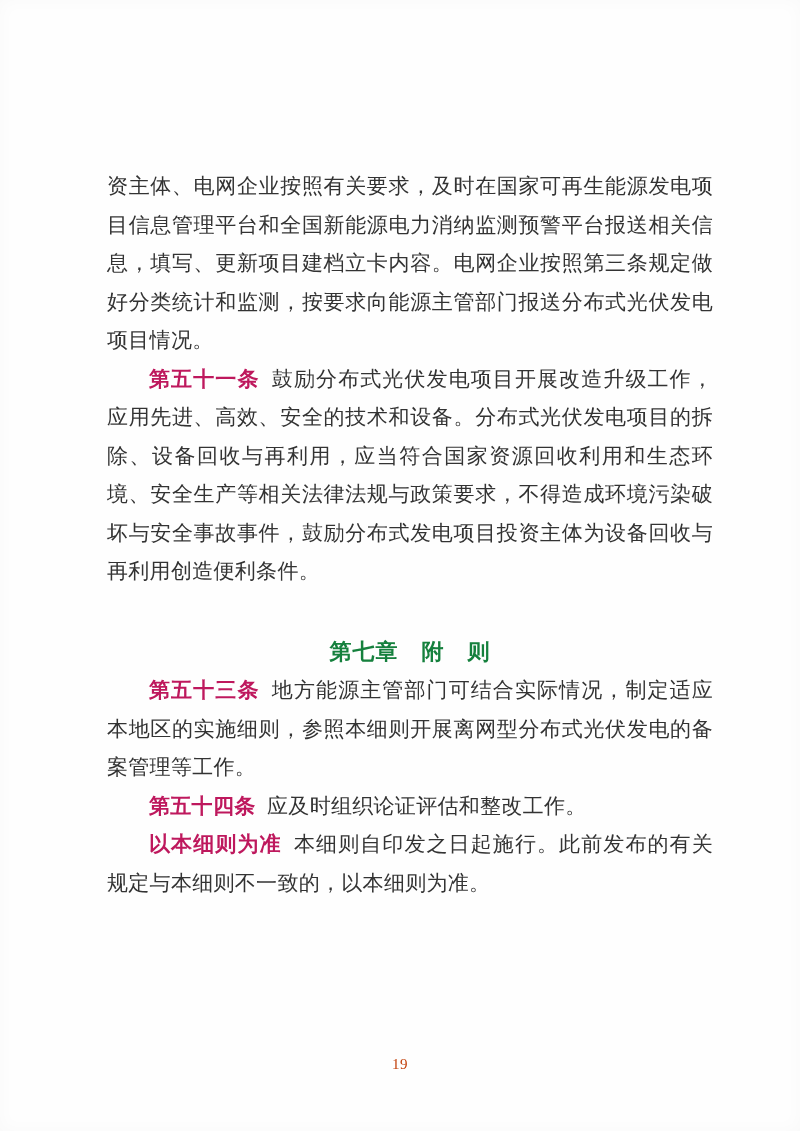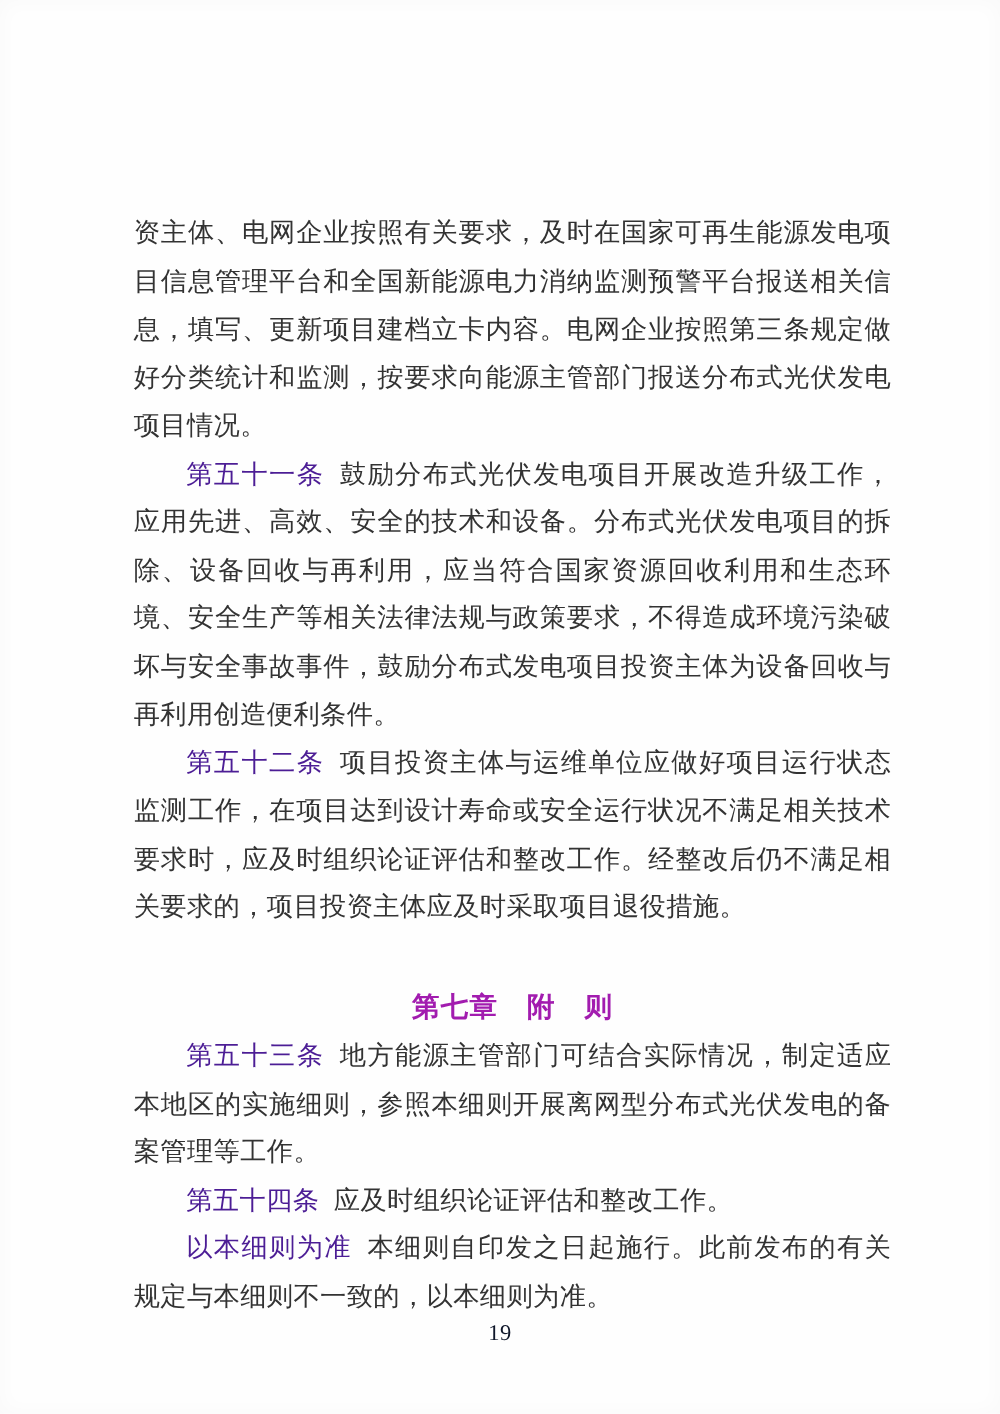--- a/index.html
+++ b/index.html
@@ -40,61 +40,60 @@
     margin-top: 20px;
   }
   .content p {
     margin: 0;
     padding: 0;
   }
   p.para-indent {
     text-indent: 42px;
   }
   .article-label {
-    font-weight: 400;
-    color: #4c1d95;
+    font-weight: 700;
+    color: #be185d;
   }
   .label-gap {
     display: inline-block;
     width: 0.55em;
   }
   h2.chapter-heading {
     margin: 42px 0 0 0;
     padding: 0;
     font-size: 22px;
     line-height: 38.5px;
     font-weight: 700;
-    color: #a21caf;
+    color: #15803d;
     text-align: center;
     text-indent: 0;
     letter-spacing: 1px;
   }
   .page-number {
     position: absolute;
     top: 1056px;
     left: 0;
     width: 100%;
     text-align: center;
-    font-size: 18px;
-    color: #0f172a;
+    font-size: 15px;
+    color: #c2410c;
     letter-spacing: 0.5px;
   }
 </style>
 </head>
 <body>
 
 <div class="page">
 
   <div class="content">
 
     <p class="para-continuation"><span>资主体、电网企业按照有关要求，及时在国家可再生能源发电项目信息管理平台和全国新能源电力消纳监测预警平台报送相关信息，填写、更新项目建档立卡内容。电网企业按照第三条规定做好分类统计和监测，按要求向能源主管部门报送分布式光伏发电项目情况。</span></p>
 
     <p class="para-indent"><span class="article-label">第五十一条</span><span class="label-gap"></span><span>鼓励分布式光伏发电项目开展改造升级工作，应用先进、高效、安全的技术和设备。分布式光伏发电项目的拆除、设备回收与再利用，应当符合国家资源回收利用和生态环境、安全生产等相关法律法规与政策要求，不得造成环境污染破坏与安全事故事件，鼓励分布式发电项目投资主体为设备回收与再利用创造便利条件。</span></p>
 
-    <p class="para-indent"><span class="article-label">第五十二条</span><span class="label-gap"></span><span>项目投资主体与运维单位应做好项目运行状态监测工作，在项目达到设计寿命或安全运行状况不满足相关技术要求时，应及时组织论证评估和整改工作。经整改后仍不满足相关要求的，项目投资主体应及时采取项目退役措施。</span></p>
 
     <h2 class="chapter-heading">第七章　附　则</h2>
 
     <p class="para-indent"><span class="article-label">第五十三条</span><span class="label-gap"></span><span>地方能源主管部门可结合实际情况，制定适应本地区的实施细则，参照本细则开展离网型分布式光伏发电的备案管理等工作。</span></p>
 
     <p class="para-indent"><span class="article-label">第五十四条</span><span class="label-gap"></span><span>应及时组织论证评估和整改工作。</span></p>
 
     <p class="para-indent"><span class="article-label">以本细则为准</span><span class="label-gap"></span><span>本细则自印发之日起施行。此前发布的有关规定与本细则不一致的，以本细则为准。</span></p>
 
   </div>

